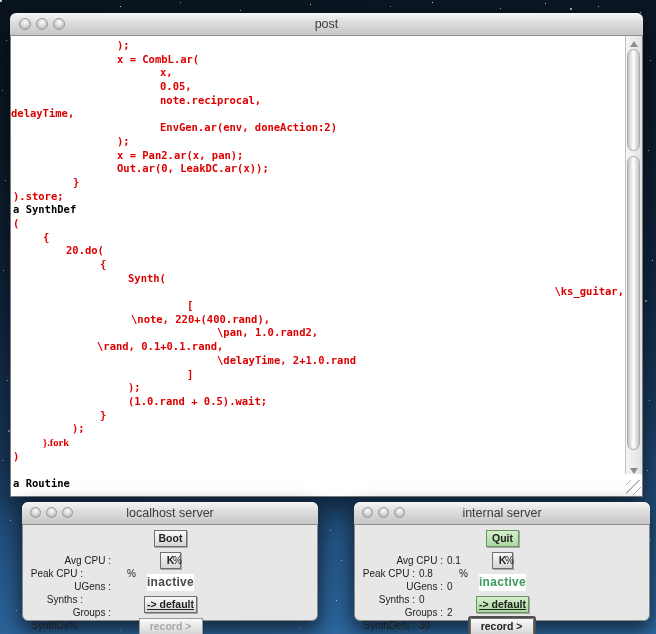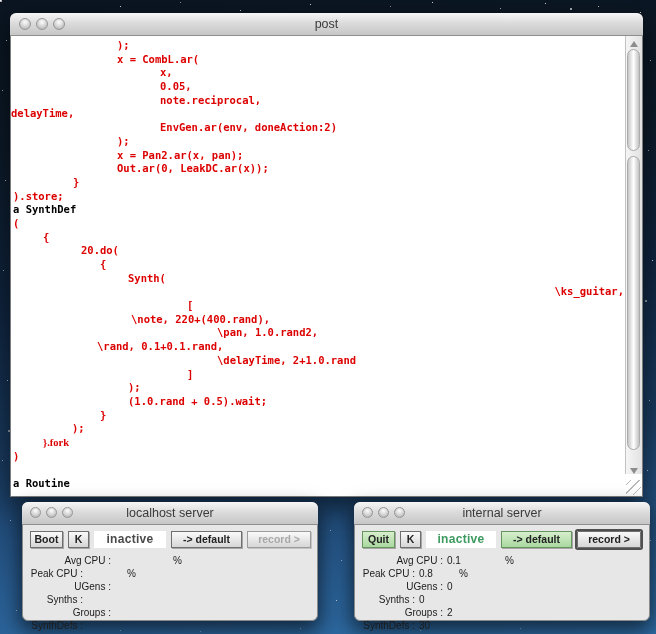--- a/index.html
+++ b/index.html
@@ -70,27 +70,27 @@
   .server-window{
     position:absolute;top:502px;width:296px;height:119px;border-radius:6px;box-sizing:border-box;
     background:#e7e7e7;border:1px solid #8a8a8a;
     box-shadow:0 8px 20px 2px rgba(0,0,0,.6);
   }
   .server-window:nth-of-type(1){left:22px;}
   .server-window:nth-of-type(2){left:354px;}
   .server-window .titlebar{margin:-1px -1px 0 -1px;border-radius:6px 6px 0 0;font-size:12.5px;}
   .server-window .lights{left:8px;top:5px;}
 
-  .btn-row{display:flex;align-items:center;gap:5px;padding:5px 6px 0 7px;height:19px;}
+  .btn-row{display:flex;align-items:center;gap:5px;padding:5px 6px 0 7px;height:19px;flex-direction:column;}
   .bevel-btn{height:17px;box-sizing:border-box;border:1px solid #6f6f6f;
     background:linear-gradient(#fafafa,#d6d6d6);box-shadow:1px 1px 0 rgba(0,0,0,.28);
     font-size:10.5px;font-weight:bold;color:#222;text-align:center;line-height:15px;}
   .btn-power{width:33px;}
   .btn-k{width:21px;}
-  .btn-default{width:71px;}
+  .btn-default{width:53px;text-decoration:underline;}
   .btn-record{width:64px;}
   .status-box{flex:1;height:17px;background:#fff;text-align:center;font-size:12px;font-weight:bold;
     line-height:17px;color:#4a4a4a;letter-spacing:.3px;}
   .theme-green .btn-power,.theme-green .btn-default{background:linear-gradient(#d7eecd,#a9d89f);border-color:#67955f;}
   .theme-green .status-box{color:#3d9a5f;}
   .record-disabled{color:#a8a8a8;border-color:#9b9b9b;box-shadow:1px 1px 0 rgba(0,0,0,.15);}
   .record-focused{box-shadow:0 0 0 2px #4f4f4f;border-radius:1px;margin-right:2px;}
 
   .stats{display:flex;flex-wrap:wrap;margin-top:5px;font-size:10px;color:#1c1c1c;}
   .stat{display:flex;align-items:center;height:13px;box-sizing:border-box;}
@@ -144,21 +144,21 @@
         <div class="code-line r" style="padding-left: 62px;">}</div>
 
         <div class="code-line r" style="padding-left: 2px;">).store;</div>
 
         <div class="code-line b" style="padding-left: 2px;">a SynthDef</div>
 
         <div class="code-line r" style="padding-left: 2px;">(</div>
 
         <div class="code-line r" style="padding-left: 32px;">{</div>
 
-        <div class="code-line r" style="padding-left: 70px;">20.do(</div>
+        <div class="code-line r" style="padding-left: 55px;">20.do(</div>
 
         <div class="code-line r" style="padding-left: 89px;">{</div>
 
         <div class="code-line r" style="padding-left: 117px;">Synth(</div>
 
         <div class="code-line r" style="padding-left: 116px; text-align: right;">\ks_guitar,</div>
 
         <div class="code-line r" style="padding-left: 176px;">[</div>
 
         <div class="code-line r" style="padding-left: 120px;">\note, 220+(400.rand),</div>

